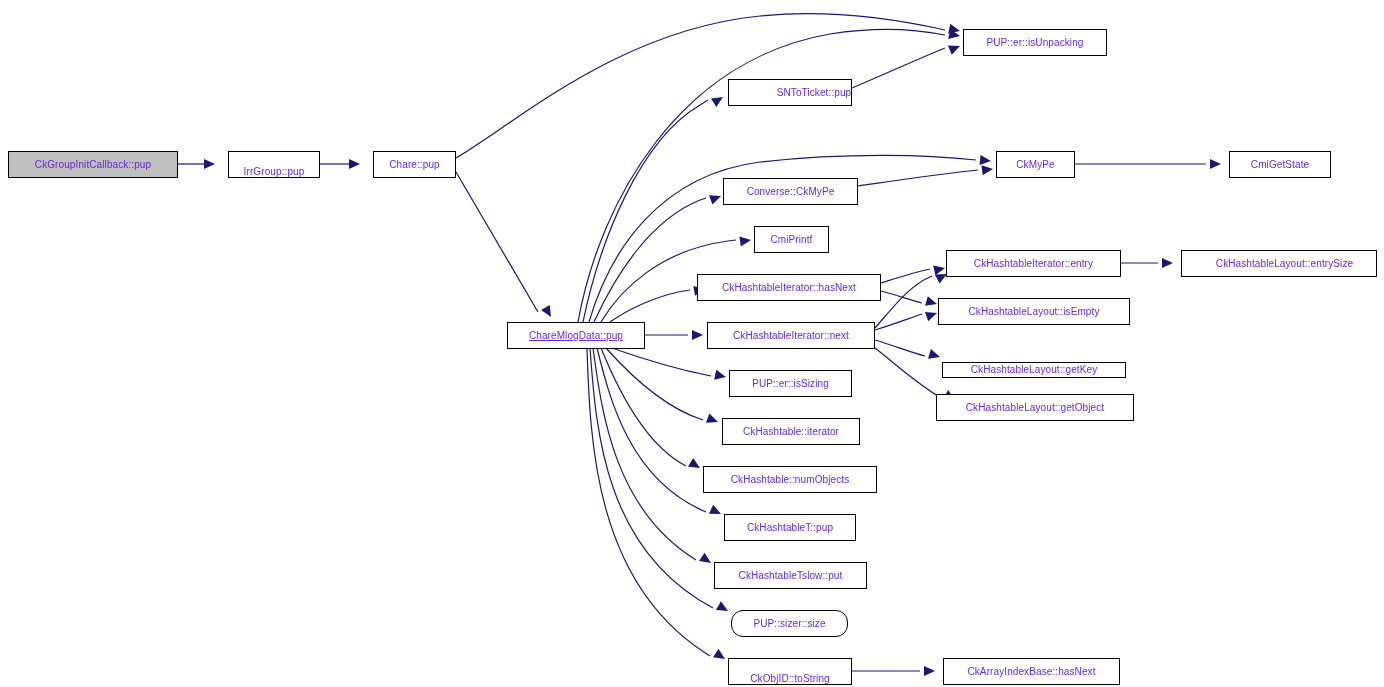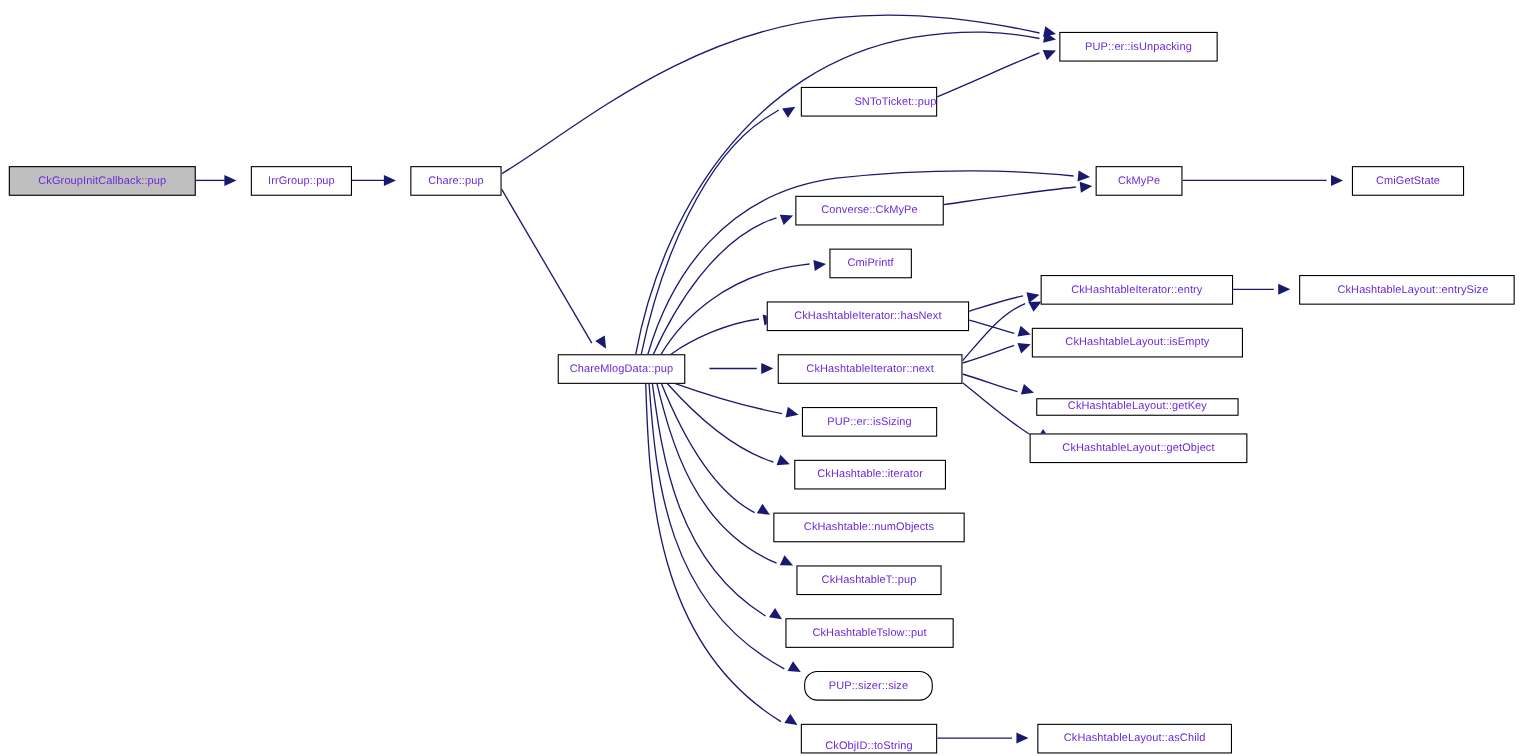--- a/index.html
+++ b/index.html
@@ -167,21 +167,21 @@
       <g>
         <path d="M 852,671 L 920,671" fill="none" stroke="#191970" stroke-width="1.2"></path>
         <polygon points="0,0 -11,-5 -11,5" fill="#191970" transform="translate(935,671) rotate(0)"></polygon>
       </g>
     </svg>
 
   <div id="node-layer">
       <div class="node highlight" style="left: 8px; top: 151px; width: 170px; height: 27px;">
         <span class="node-label">CkGroupInitCallback::pup</span>
       </div>
-      <div class="node" style="left: 228px; top: 151px; width: 92px; height: 27px;">
+      <div class="node" style="left: 228px; top: 151px; width: 92px; height: 27px; align-items: flex-end;">
         <span class="node-label">IrrGroup::pup</span>
       </div>
       <div class="node" style="left: 373px; top: 151px; width: 83px; height: 27px;">
         <span class="node-label">Chare::pup</span>
       </div>
       <div class="node" style="left: 963px; top: 29px; width: 144px; height: 27px;">
         <span class="node-label">PUP::er::isUnpacking</span>
       </div>
       <div class="node" style="left: 728px; top: 79px; width: 124px; height: 27px; padding-left: 48px;">
         <span class="node-label">SNToTicket::pup</span>
@@ -200,21 +200,21 @@
       </div>
       <div class="node" style="left: 697px; top: 274px; width: 184px; height: 27px;">
         <span class="node-label">CkHashtableIterator::hasNext</span>
       </div>
       <div class="node" style="left: 946px; top: 250px; width: 175px; height: 27px;">
         <span class="node-label">CkHashtableIterator::entry</span>
       </div>
       <div class="node" style="left: 1181px; top: 250px; width: 196px; height: 27px; padding-left: 11px;">
         <span class="node-label">CkHashtableLayout::entrySize</span>
       </div>
-      <div class="node" style="left: 507px; top: 322px; width: 116px; height: 27px;">
+      <div class="node" style="left: 507px; top: 322px; width: 138px; height: 27px; text-decoration: underline;">
         <span class="node-label">ChareMlogData::pup</span>
       </div>
       <div class="node" style="left: 707px; top: 322px; width: 168px; height: 27px;">
         <span class="node-label">CkHashtableIterator::next</span>
       </div>
       <div class="node" style="left: 938px; top: 298px; width: 192px; height: 27px;">
         <span class="node-label">CkHashtableLayout::isEmpty</span>
       </div>
       <div class="node" style="left: 942px; top: 362px; width: 184px; height: 16px;">
         <span class="node-label">CkHashtableLayout::getKey</span>
@@ -237,17 +237,17 @@
       <div class="node" style="left: 714px; top: 562px; width: 153px; height: 27px;">
         <span class="node-label">CkHashtableTslow::put</span>
       </div>
       <div class="node" style="left: 731px; top: 610px; width: 117px; height: 27px; border-radius: 12px;">
         <span class="node-label">PUP::sizer::size</span>
       </div>
       <div class="node" style="left: 728px; top: 658px; width: 124px; height: 27px; align-items: flex-end;">
         <span class="node-label">CkObjID::toString</span>
       </div>
       <div class="node" style="left: 943px; top: 658px; width: 177px; height: 27px;">
-        <span class="node-label">CkHashtableLayout::asChild</span>
+        <span class="node-label">CkArrayIndexBase::hasNext</span>
       </div>
     </div>
 
 </div>
 
 </body></html>

